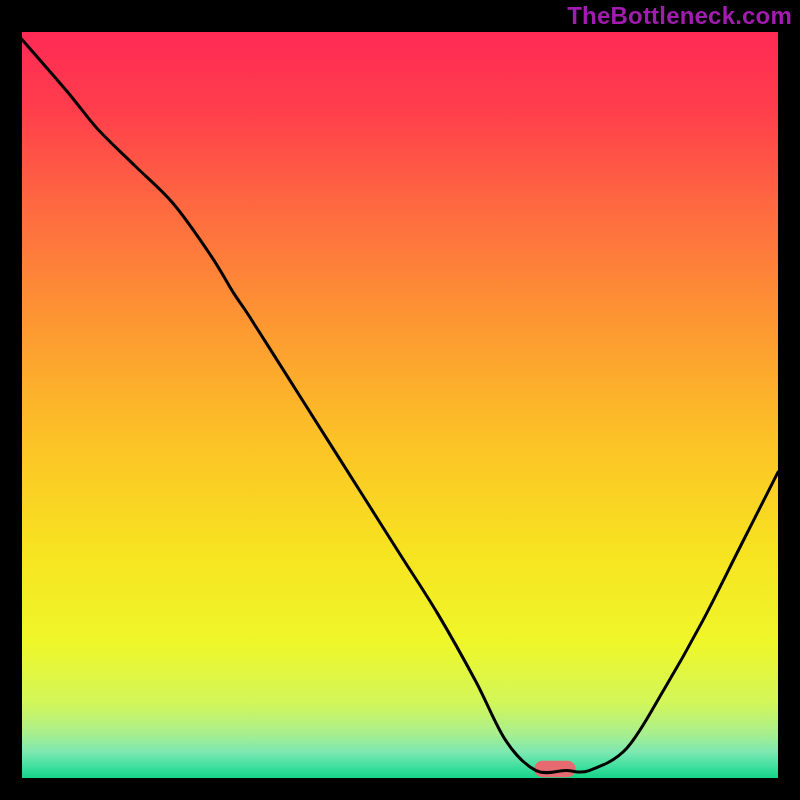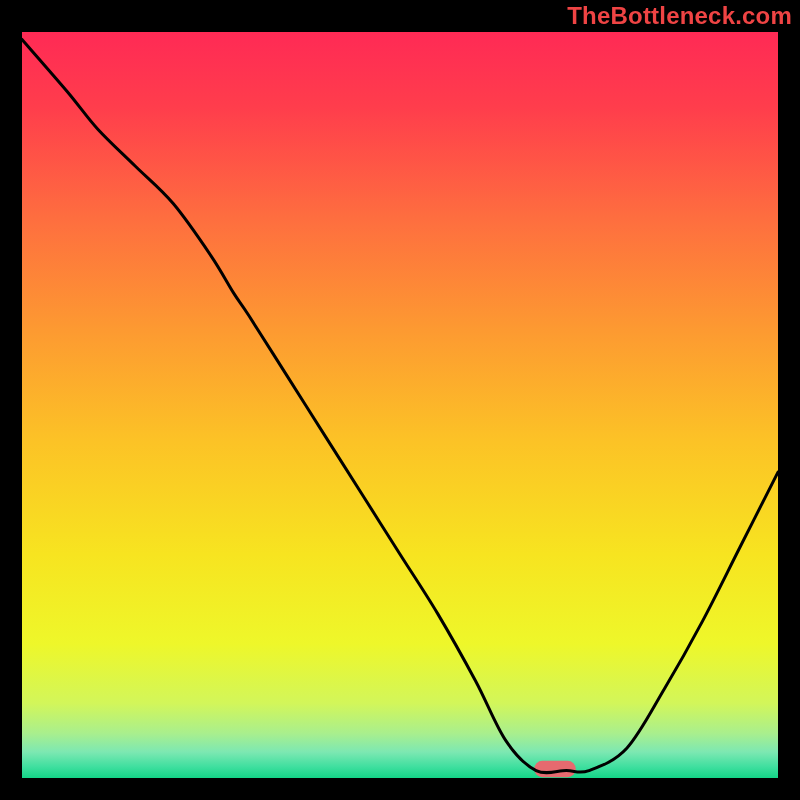--- a/index.html
+++ b/index.html
@@ -15,21 +15,21 @@
     width: 800px;
     height: 800px;
   }
   .watermark {
     position: absolute;
     top: 2px;
     right: 8px;
     font-family: Arial, Helvetica, sans-serif;
     font-size: 24px;
     font-weight: 600;
-    color: #ef4444;
+    color: #a21caf;
     letter-spacing: 0.2px;
     z-index: 5;
     user-select: none;
   }
   svg.plot {
     position: absolute;
     inset: 0;
     width: 800px;
     height: 800px;
     display: block;

